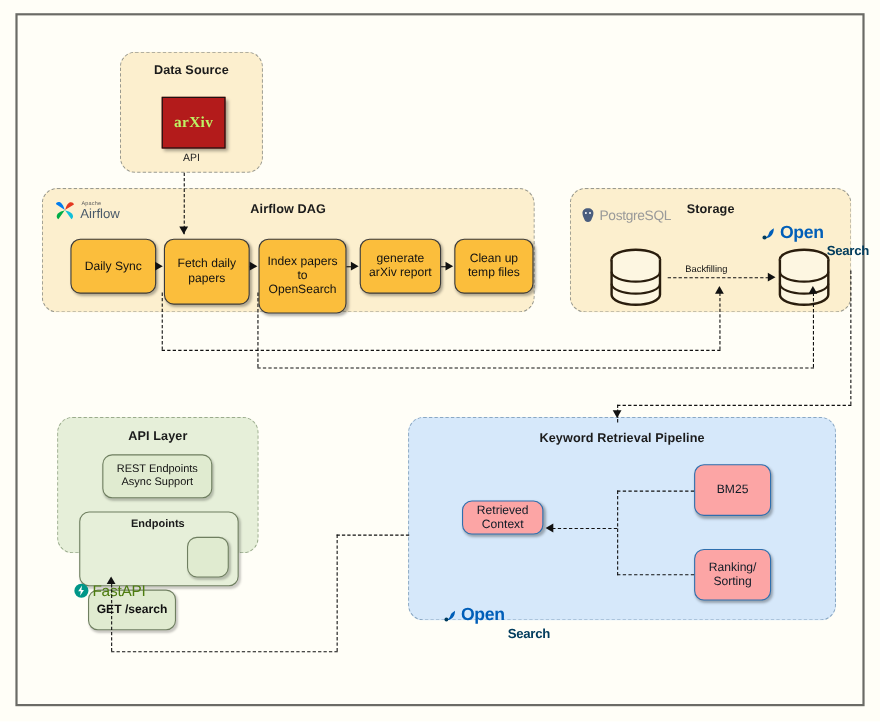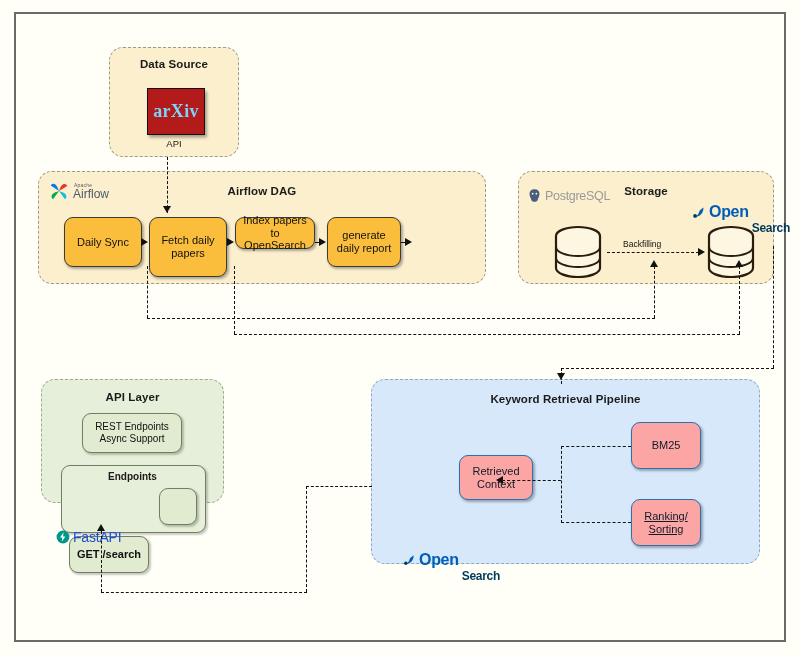--- a/index.html
+++ b/index.html
@@ -81,43 +81,43 @@
     position:absolute;left:0;right:0;text-align:center;
     font-size:10px;font-weight:bold;color:#1b1b1b;
   }
 
   
   .arxiv{
     position:absolute;
     background:#B31B1B;
     border:1.3px solid #111;
     display:flex;align-items:center;justify-content:center;
-    color:#7dd3fc;
+    color:#bef264;
     font-family:"Liberation Serif",serif;
     font-weight:bold;
-    font-size:18px;
+    font-size:14px;
     box-shadow:2px 2.5px 3px rgba(0,0,0,.35);
     letter-spacing:.3px;
   }
   .api-label{
     position:absolute;text-align:center;left:0;right:0;
     font-size:9.5px;color:#222;
   }
 
   
   .brand{position:absolute;display:flex;align-items:center;gap:3px;}
 
   .af-text{display:flex;flex-direction:column;line-height:1;}
   .af-apache{font-size:5px;color:#5c5c5c;letter-spacing:.2px;margin-left:1px;}
   .af-airflow{font-size:12px;color:#4a5a6a;font-weight:normal;}
 
   .pg-text{font-size:12.5px;color:#9a9a9a;font-weight:normal;letter-spacing:-.3px;}
   .os-open{font-size:16px;color:#005EB8;font-weight:bold;letter-spacing:-.3px;}
   .os-search{font-size:12px;color:#003B5C;font-weight:bold;letter-spacing:-.3px;margin-top:32px;}
-  .fa-text{font-size:14px;color:#1d4ed8;letter-spacing:-.2px;}
+  .fa-text{font-size:14px;color:#4d7c0f;letter-spacing:-.2px;}
 
   
   .cyl{position:absolute;}
 
   
   .seg{position:absolute;}
   .seg.h{border-top:1.8px dashed #111;height:0;}
   .seg.v{border-left:1.8px dashed #111;width:0;}
   .seg.hs{border-top:1.8px solid #111;height:0;}
   .arrow{position:absolute;width:0;height:0;}
@@ -152,25 +152,27 @@
       </svg>
       <div class="af-text">
         <span class="af-apache">Apache</span>
         <span class="af-airflow">Airflow</span>
       </div>
     </div>
 
     <div class="node amber" style="left:25px;top:45px;width:78px;height:50px;">Daily Sync</div>
     <div class="node amber" style="left:110px;top:45px;width:78px;height:60px;text-align:center;">Fetch daily
 papers</div>
-    <div class="node amber" style="left:196px;top:45px;width:80px;height:32px;">Index papers
+    <div class="node amber" style="left:196px;top:45px;width:80px;height:68px;">Index papers
 to
 OpenSearch</div>
     <div class="node amber" style="left:288px;top:45px;width:74px;height:50px;">generate
-daily report</div>
+arXiv report</div>
+    <div class="node amber" style="left:374px;top:45px;width:72px;height:50px;">Clean up
+temp files</div>
 
     <div class="seg hs" style="left:103px;top:70px;width:2px;"></div>
     <div class="arrow right" style="left:102px;top:65.5px;"></div>
     <div class="seg hs" style="left:188px;top:70px;width:2px;"></div>
     <div class="arrow right" style="left:188px;top:65.5px;"></div>
     <div class="seg hs" style="left:276px;top:70px;width:5px;"></div>
     <div class="arrow right" style="left:280px;top:65.5px;"></div>
     <div class="seg hs" style="left:362px;top:70px;width:5px;"></div>
     <div class="arrow right" style="left:366px;top:65.5px;"></div>
   </div>
@@ -212,21 +214,21 @@
         <path d="M4 23 a22 9 0 0 0 44 0" fill="none" stroke="#2a1d0d" stroke-width="2"></path>
         <path d="M4 34 a22 9 0 0 0 44 0" fill="none" stroke="#2a1d0d" stroke-width="2"></path>
       </svg>
     </div>
 
     <div class="seg h" style="left:88px;top:80px;width:92px;"></div>
     <div class="arrow right" style="left:179px;top:75.5px;"></div>
     <div class="edge-label" style="left:102px;top:67px;">Backfilling</div>
   </div>
 
-  <div class="group green" style="left:25px;top:365px;width:183px;height:124px;">
+  <div class="group green" style="left:36px;top:365px;width:183px;height:124px;">
     <div class="group-title" style="top:11px;">API Layer</div>
 
     <div class="node greenbox" style="left:40px;top:33px;width:100px;height:40px;">REST Endpoints
 Async Support</div>
 
     <div class="node plain" style="left:19px;top:85px;width:145px;height:68px;"></div>
     <div class="sub-title" style="top:91px;">Endpoints</div>
 
     <div class="node greenbox strong" style="left:27px;top:108px;width:80px;height:37px;margin-top:48px;">GET /search</div>
     <div class="node greenbox" style="left:117px;top:108px;width:38px;height:37px;"></div>
@@ -236,24 +238,24 @@
         <circle cx="12" cy="12" r="11" fill="#009688"></circle>
         <path d="M13 4 L7 13 h4 l-1 7 6-9 h-4 z" fill="#fff"></path>
       </svg>
       <span class="fa-text">FastAPI</span>
     </div>
   </div>
 
   <div class="group blue" style="left:355px;top:365px;width:389px;height:185px;">
     <div class="group-title" style="top:13px;">Keyword Retrieval Pipeline</div>
 
-    <div class="node blue" style="left:48px;top:75px;width:74px;height:45px;margin-left:39px;">Retrieved
+    <div class="node blue" style="left:48px;top:75px;width:74px;height:31px;">Retrieved
 Context</div>
     <div class="node blue" style="left:259px;top:42px;width:70px;height:47px;">BM25</div>
-    <div class="node blue" style="left:259px;top:119px;width:70px;height:47px;text-decoration:underline;">Ranking/
+    <div class="node blue" style="left:259px;top:119px;width:70px;height:47px;">Ranking/
 Sorting</div>
 
     <div class="seg h" style="left:189px;top:66px;width:70px;"></div>
     <div class="seg h" style="left:189px;top:142px;width:70px;"></div>
     <div class="seg v" style="left:189px;top:66px;height:77px;"></div>
     <div class="seg h" style="left:130px;top:100px;width:59px;"></div>
     <div class="arrow left" style="left:124px;top:95.5px;"></div>
 
     <div class="brand" style="left:30px;top:157px;">
       <svg width="14" height="14" viewBox="0 0 24 24">

